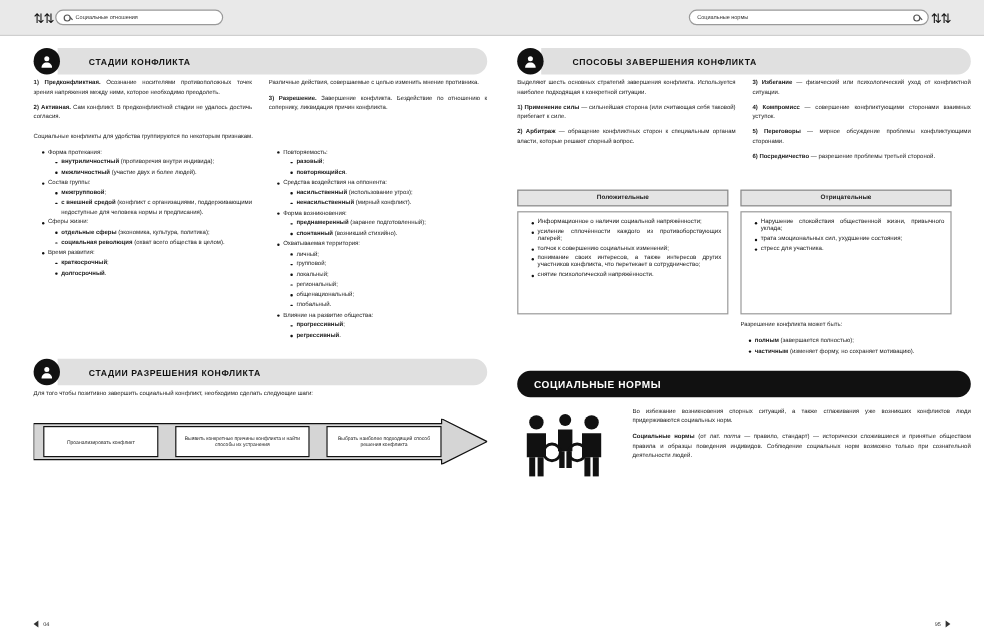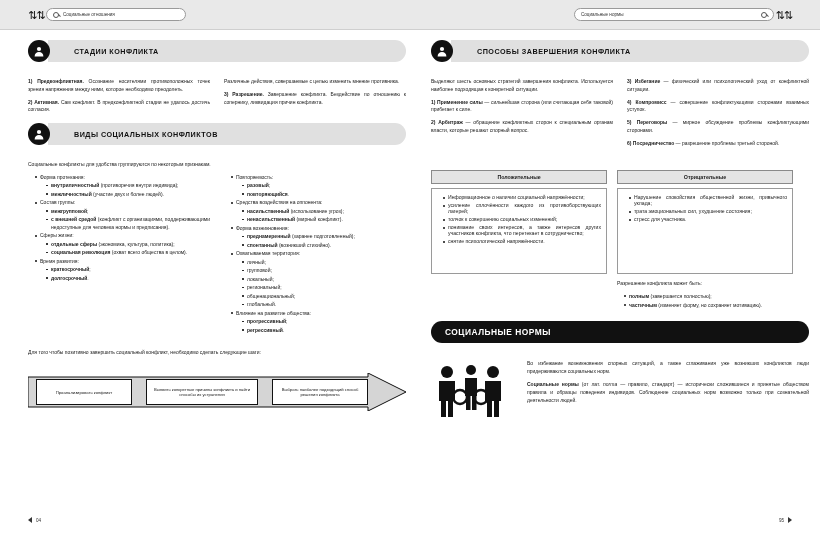--- a/index.html
+++ b/index.html
@@ -51,21 +51,21 @@
   .col {
     position:absolute; top:40px; width:378px;
   }
   .col.left { left:28px; }
   .col.right { left:431px; }
 
   
   .sec-header {
     position:relative;
     height:22px;
-    margin-bottom:16px;
+    margin-bottom:4px;
   }
   .sec-header .bar {
     position:absolute; left:20px; top:0; right:0; height:22px;
     background:#e0e0e0;
     border-radius: 0 11px 11px 0;
     display:flex; align-items:center;
     padding-left:26px;
   }
   .sec-header .bar.dark {
     background:#111; border-radius:11px; left:0; padding-left:14px;
@@ -195,32 +195,20 @@
     </div>
     <div class="twocol">
       <p><b>1) Предконфликтная.</b><span> Осознание носителями противоположных точек зрения напряжения между ними, которое необходимо преодолеть.</span></p>
       <p><b>2) Активная.</b><span> Сам конфликт. В предконфликтной стадии не удалось достичь согласия.</span></p>
       <p><span>Различные действия, совершаемые с целью изменить мнение противника.</span></p>
       <p><b>3) Разрешение.</b><span> Завершение конфликта. Бездействие по отношению к сопернику, ликвидация причин конфликта.</span></p>
     </div>
 
     <div class="spacer-8"></div>
 
-    <div class="sec-header">
-      <div class="bar">
-        <span class="title">ВИДЫ СОЦИАЛЬНЫХ КОНФЛИКТОВ</span>
-      </div>
-      <div class="badge">
-        <svg width="14" height="14" viewBox="0 0 14 14">
-            <circle cx="7" cy="7" r="6.5" fill="#111"></circle>
-            <circle cx="7" cy="5" r="2.1" fill="#fff"></circle>
-            <path d="M2.6 12.4c0-2.6 1.9-4.3 4.4-4.3s4.4 1.7 4.4 4.3z" fill="#fff"></path>
-          </svg>
-      </div>
-    </div>
     <div class="onecol">
       <p>Социальные конфликты для удобства группируются по некоторым признакам.</p>
     </div>
     <div style="display:flex; gap:14px;">
       <div class="list-block" style="width:182px;">
         <ul id="types-left">
             <li><span>Форма протекания:</span><ul>
                 <li><span><b>внутриличностный</b> (противоречия внутри индивида);</span></li>
                 <li><span><b>межличностный</b> (участие двух и более людей).</span></li>
               </ul></li>
@@ -263,20 +251,32 @@
             <li><span>Влияние на развитие общества:</span><ul>
                 <li><span><b>прогрессивный</b>;</span></li>
                 <li><span><b>регрессивный</b>.</span></li>
               </ul></li>
           </ul>
       </div>
     </div>
 
     <div class="spacer-14"></div>
 
+    <div class="sec-header">
+      <div class="bar">
+        <span class="title">СТАДИИ РАЗРЕШЕНИЯ КОНФЛИКТА</span>
+      </div>
+      <div class="badge">
+        <svg width="14" height="14" viewBox="0 0 14 14">
+            <circle cx="7" cy="7" r="6.5" fill="#111"></circle>
+            <circle cx="7" cy="5" r="2.1" fill="#fff"></circle>
+            <path d="M2.6 12.4c0-2.6 1.9-4.3 4.4-4.3s4.4 1.7 4.4 4.3z" fill="#fff"></path>
+          </svg>
+      </div>
+    </div>
     <div class="onecol">
       <p>Для того чтобы позитивно завершить социальный конфликт, необходимо сделать следующие шаги:</p>
     </div>
 
     <div class="flow">
       <svg class="arrow-bg" viewBox="0 0 378 38" preserveAspectRatio="none">
         <path d="M0,4 L340,4 L340,0 L378,19 L340,38 L340,34 L0,34 Z" fill="#d5d5d5" stroke="#111" stroke-width="1"></path>
       </svg>
       <div class="step s1">
           <span>Проанализировать конфликт</span>

